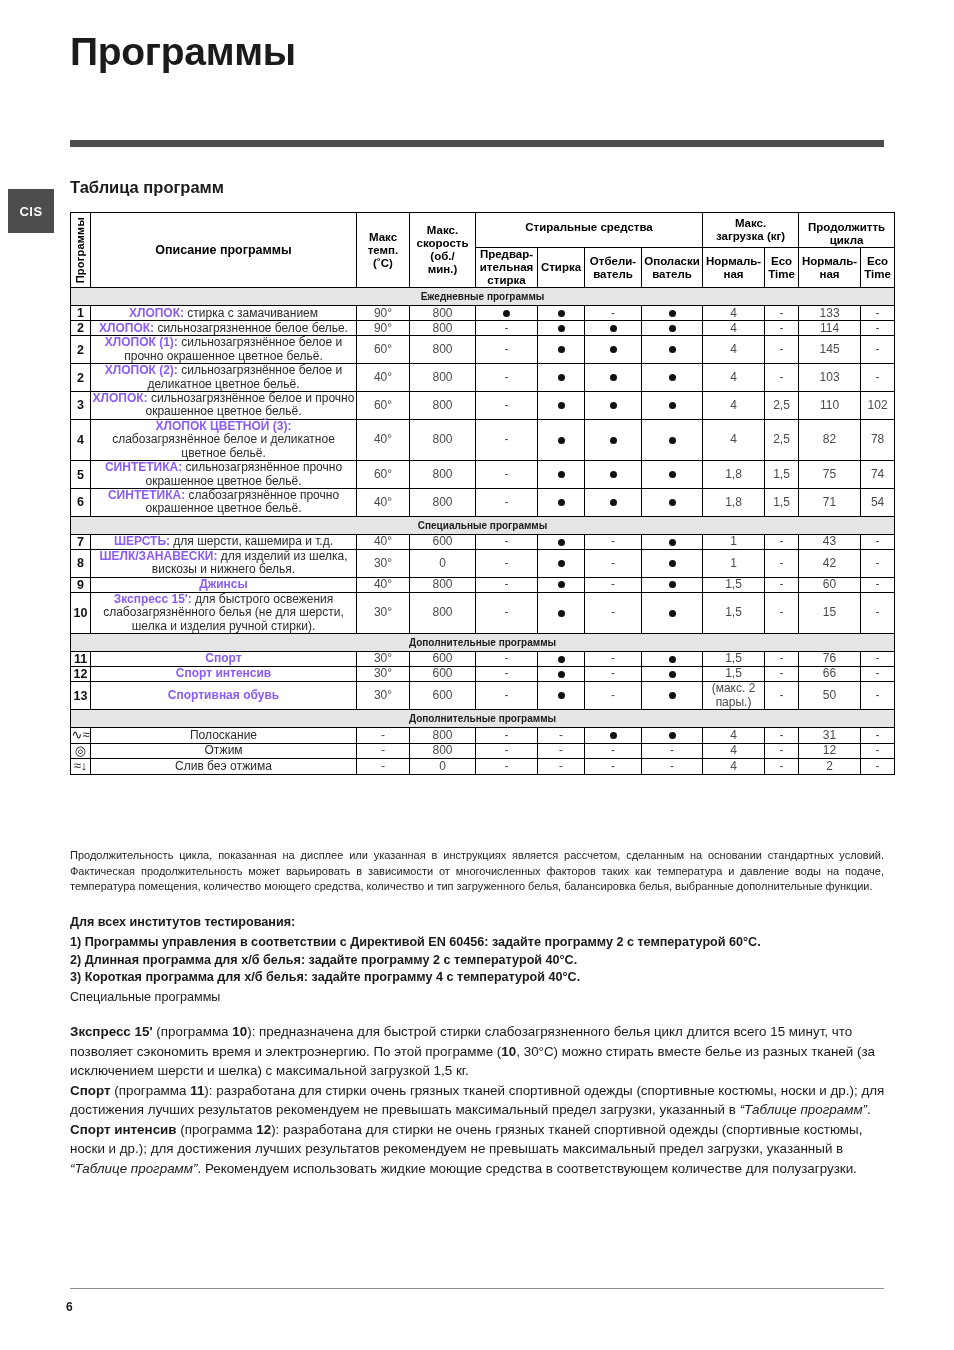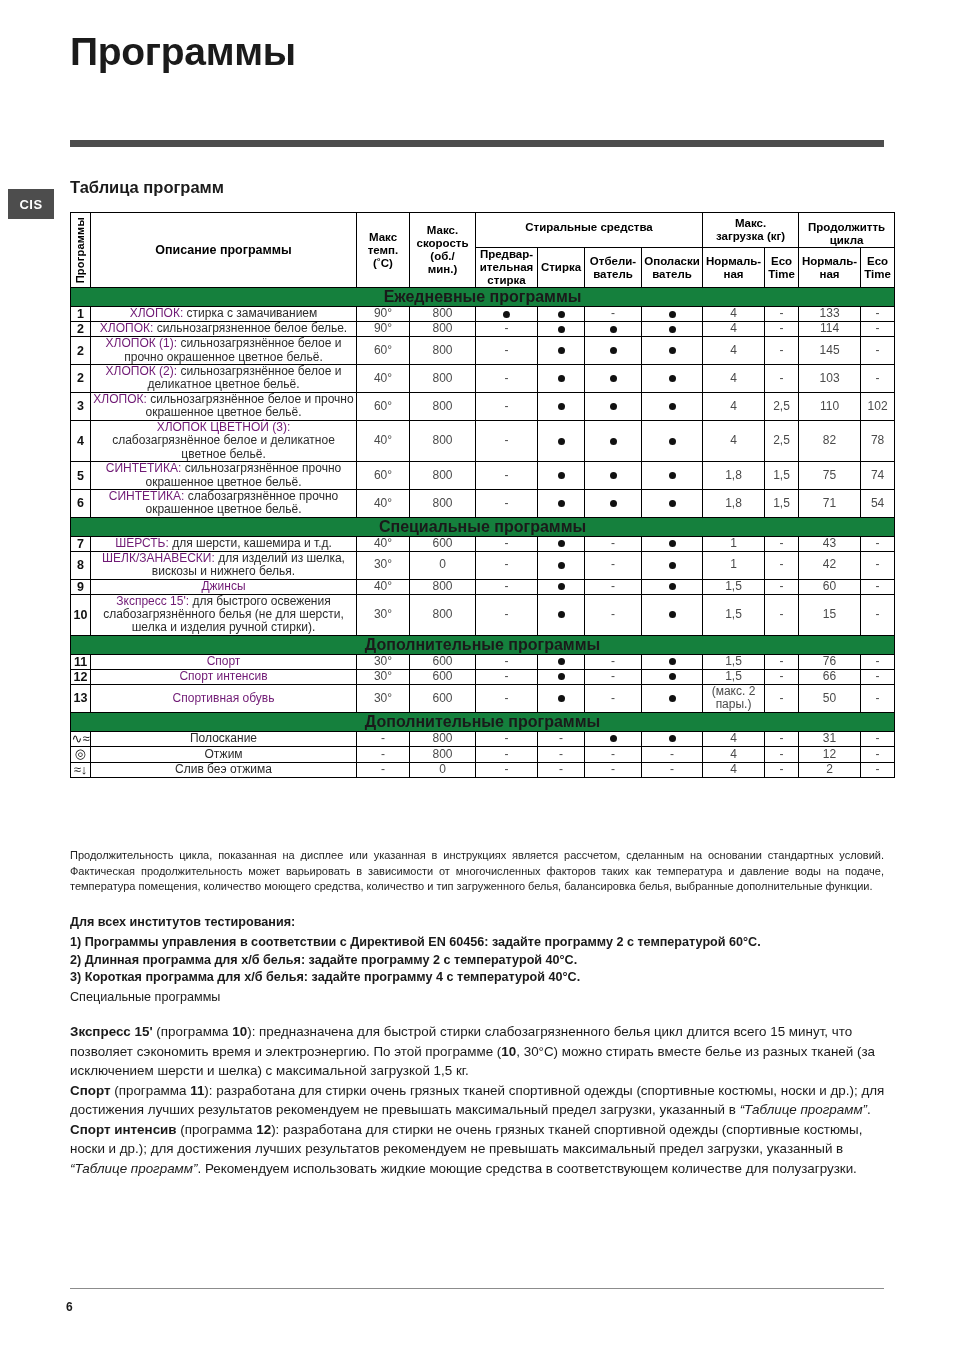--- a/index.html
+++ b/index.html
@@ -48,21 +48,21 @@
     font-size: 16.5px;
     font-weight: bold;
     color: #1b1b1b;
   }
 
   .lang-tab {
     position: absolute;
     left: 8px;
     top: 189px;
     width: 46px;
-    height: 30px;
+    height: 44px;
     background: #4d4d4d;
     color: #ffffff;
     font-size: 13px;
     font-weight: bold;
     display: flex;
     align-items: center;
     justify-content: center;
     letter-spacing: 0.5px;
   }
 
@@ -109,44 +109,44 @@
   }
   .hd-desc {
     text-align: left;
     padding-left: 6px;
     font-weight: bold;
     font-size: 12.5px;
   }
 
   
   .band td {
-    background: #15803d;
+    background: #e5e5e5;
     text-align: left;
     font-weight: bold;
-    font-size: 16px;
+    font-size: 10px;
     padding: 2px 0 2px 8px;
     height: 17px;
     margin-top: 24px;
   }
 
   
   .num {
     font-size: 12.5px;
     font-weight: bold;
     width: 20px;
     color: #111;
   }
   .desc {
     text-align: left;
     padding: 2px 4px 2px 5px;
     font-size: 12px;
     color: #2b2b2b;
     line-height: 1.2;
   }
-  .desc b { color: #701a75; font-weight: normal; }
+  .desc b { color: #8b5cf6; font-weight: bold; }
   .val {
     font-size: 12px;
     color: #4a4a4a;
   }
   .dot::before {
     content: "";
     display: inline-block;
     width: 7px;
     height: 7px;
     border-radius: 50%;

